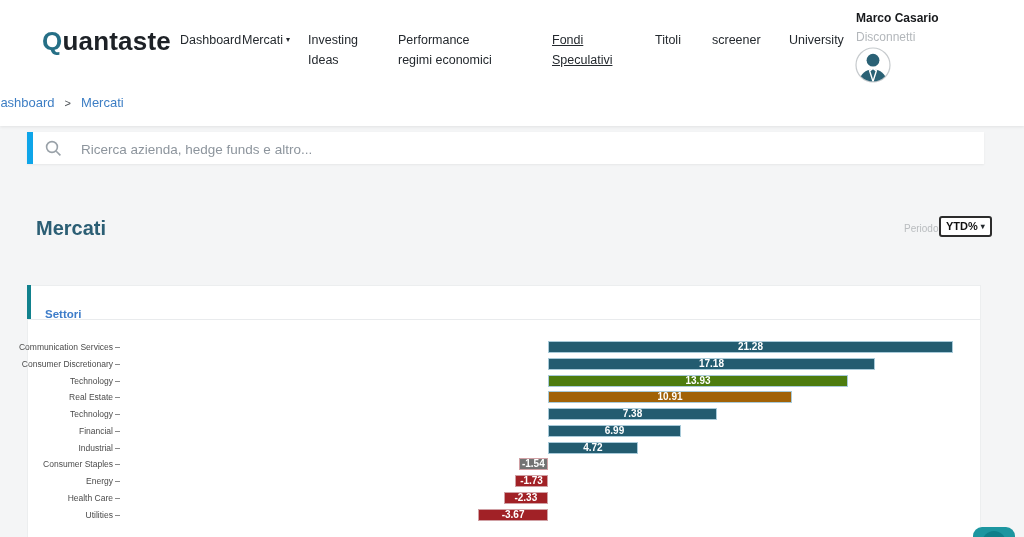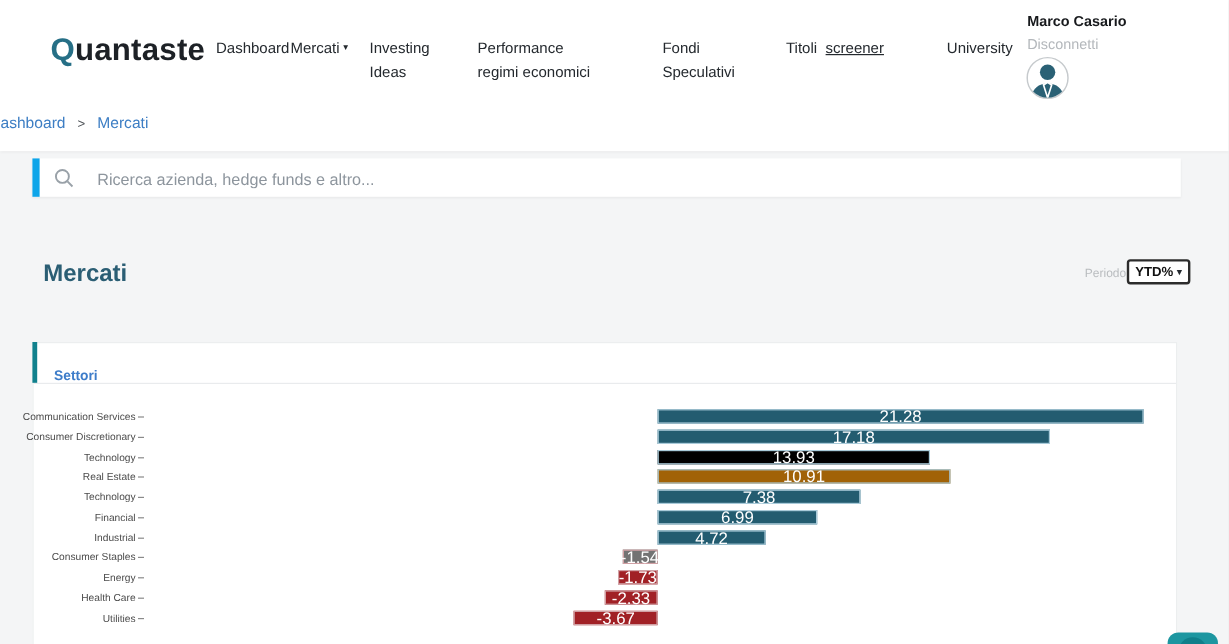--- a/index.html
+++ b/index.html
@@ -7,21 +7,21 @@
          font-family:"Liberation Sans",sans-serif;-webkit-font-smoothing:antialiased;}
 
   
   .header{position:absolute;left:0;top:0;width:1024px;height:126px;background:#fff;
           box-shadow:0 1px 3px rgba(0,0,0,.08);}
   .logo{position:absolute;left:42px;top:26px;font-size:26px;font-weight:bold;color:#1d2126;
         letter-spacing:.2px;cursor:pointer;}
   .logo .q{color:#266f86;}
   .nav-item{position:absolute;top:30px;font-size:12.5px;line-height:20px;color:#24292e;cursor:pointer;}
   .n0{left:180px;} .n1{left:242px;} .n2{left:308px;width:62px;} .n3{left:398px;width:106px;}
-  .n4{left:552px;width:76px;} .n5{left:655px;} .n6{left:688px;text-decoration:underline;} .n7{left:789px;}
+  .n4{left:552px;width:76px;text-decoration:underline;} .n5{left:655px;} .n6{left:712px;} .n7{left:789px;}
   .caret{font-size:8px;color:#24292e;margin-left:3px;vertical-align:2px;}
   .user-name{position:absolute;left:856px;top:11px;font-size:12px;font-weight:bold;color:#17191c;}
   .logout{position:absolute;left:856px;top:30px;font-size:12px;color:#b3b7bb;cursor:pointer;}
   .avatar{position:absolute;left:855px;top:47px;width:36px;height:36px;cursor:pointer;}
 
   
   .breadcrumb{position:absolute;left:-9px;top:95px;font-size:13px;white-space:nowrap;}
   .crumb{color:#3d7ec4;cursor:pointer;}
   .crumb-sep{color:#4a4f54;font-size:11px;margin:0 10px;}
 
@@ -47,21 +47,21 @@
   .card-header{position:relative;height:33px;border-bottom:1px solid #e9ebed;}
   .card-accent{position:absolute;left:-1px;top:-1px;width:4px;height:34px;background:#11818d;}
   .card-title{position:absolute;left:17px;top:10px;font-size:11.5px;font-weight:bold;color:#3d7cc9;margin-top:12px;}
   .chart{position:absolute;left:0;top:33px;width:952px;height:226px;}
   .bar-label{position:absolute;right:867px;font-size:8.5px;color:#4b4b4b;white-space:nowrap;}
   .bar-tick{position:absolute;left:87px;width:5px;height:1px;background:#8a8a8a;}
   .bar{position:absolute;height:12px;box-sizing:border-box;display:flex;align-items:center;
        justify-content:center;}
   .bar.pos{border:1px solid #a8cad9;}
   .bar.neg{border:1px solid #d0a0a4;}
-  .bar-value{font-size:14px;color:#fff;white-space:nowrap;line-height:1;}
+  .bar-value{font-size:10px;color:#fff;white-space:nowrap;line-height:1;font-weight:bold;}
 
   
   .widget{position:absolute;left:973px;top:527px;width:42px;height:12px;background:#1c96a0;
           border-radius:9px 9px 0 0;cursor:pointer;overflow:hidden;}
   .widget-inner{position:absolute;left:9px;top:4px;width:24px;height:24px;border-radius:50%;
                 background:#0f7f8a;}
 </style>
 </head>
 <body>
 
@@ -127,21 +127,21 @@
         <div class="bar pos" style="top: 22px; width: 404.958px; left: 520px; background: rgb(35, 92, 112);">
           <span class="bar-value">21.28</span>
         </div>
         <div class="bar-label" style="top: 39.75px;">Consumer Discretionary</div>
         <div class="bar-tick" style="top: 44.75px;"></div>
         <div class="bar pos" style="top: 38.75px; width: 326.935px; left: 520px; background: rgb(35, 92, 112);">
           <span class="bar-value">17.18</span>
         </div>
         <div class="bar-label" style="top: 56.5px;">Technology</div>
         <div class="bar-tick" style="top: 61.5px;"></div>
-        <div class="bar pos" style="top: 55.5px; width: 227px; left: 520px; background: #000000; text-align: center;">
+        <div class="bar pos" style="top: 55.5px; width: 300px; left: 520px; background: #4d7c0f; text-align: center;">
           <span class="bar-value">13.93</span>
         </div>
         <div class="bar-label" style="top: 73.25px;">Real Estate</div>
         <div class="bar-tick" style="top: 78.25px;"></div>
         <div class="bar pos" style="top: 72.25px; width: 244px; left: 520px; background: #a16207;">
           <span class="bar-value">10.91</span>
         </div>
         <div class="bar-label" style="top: 90px;">Technology</div>
         <div class="bar-tick" style="top: 95px;"></div>
         <div class="bar pos" style="top: 89px; width: 169px; left: 520px; background: rgb(35, 92, 112);">

